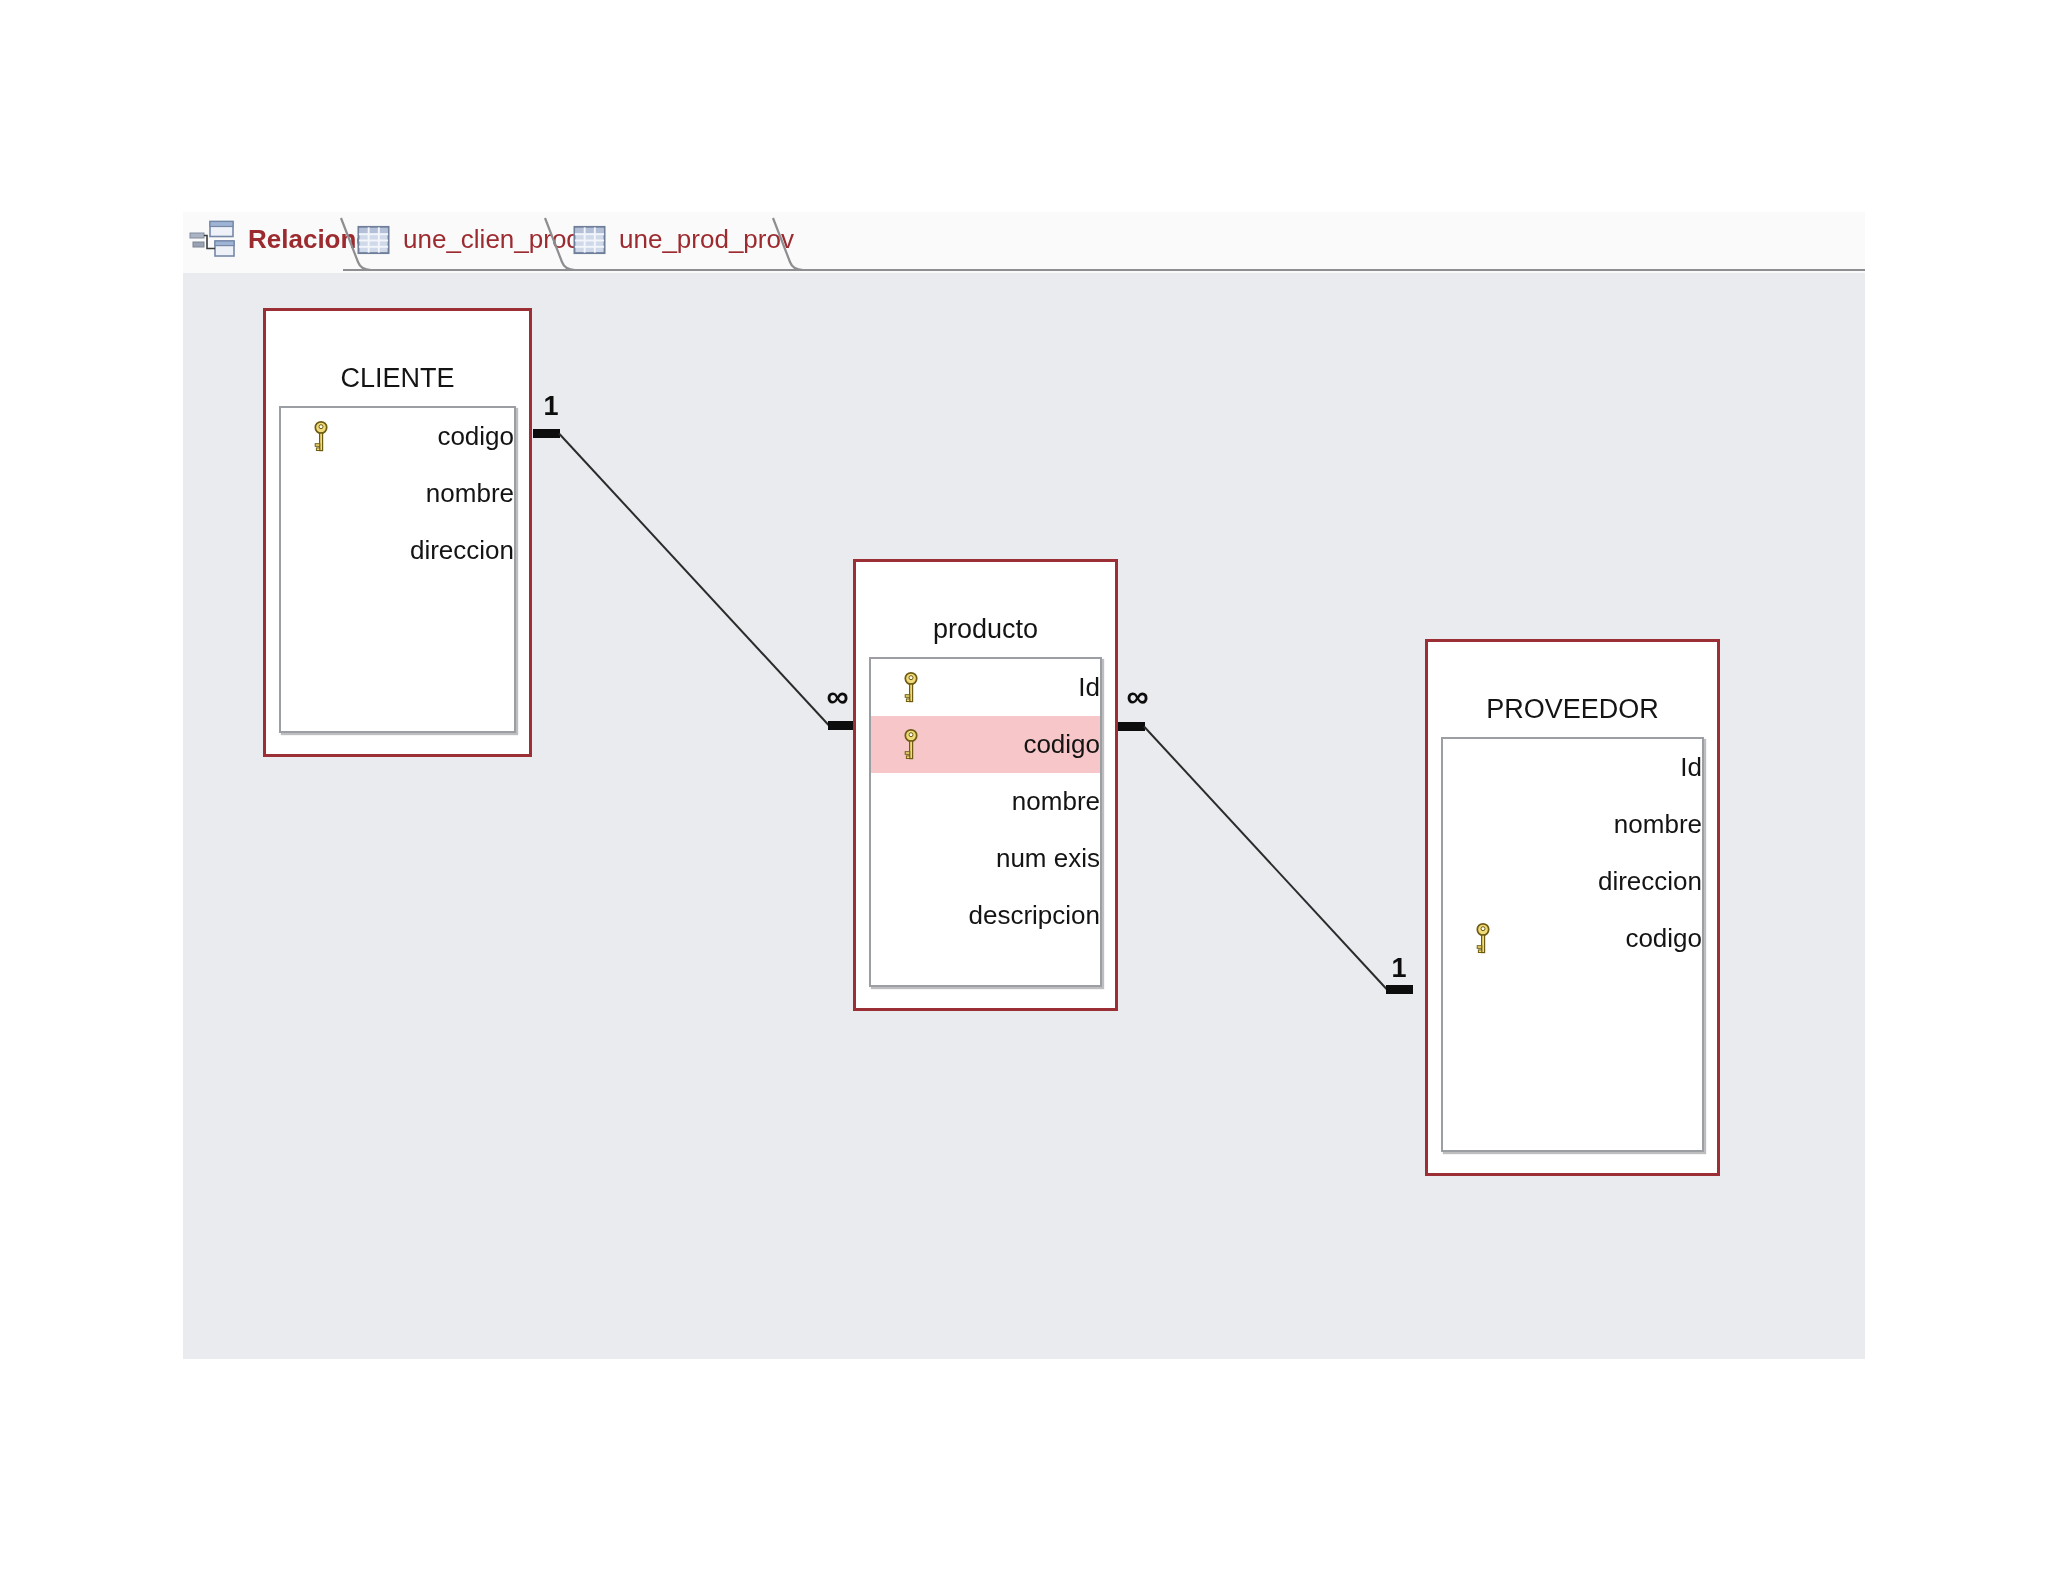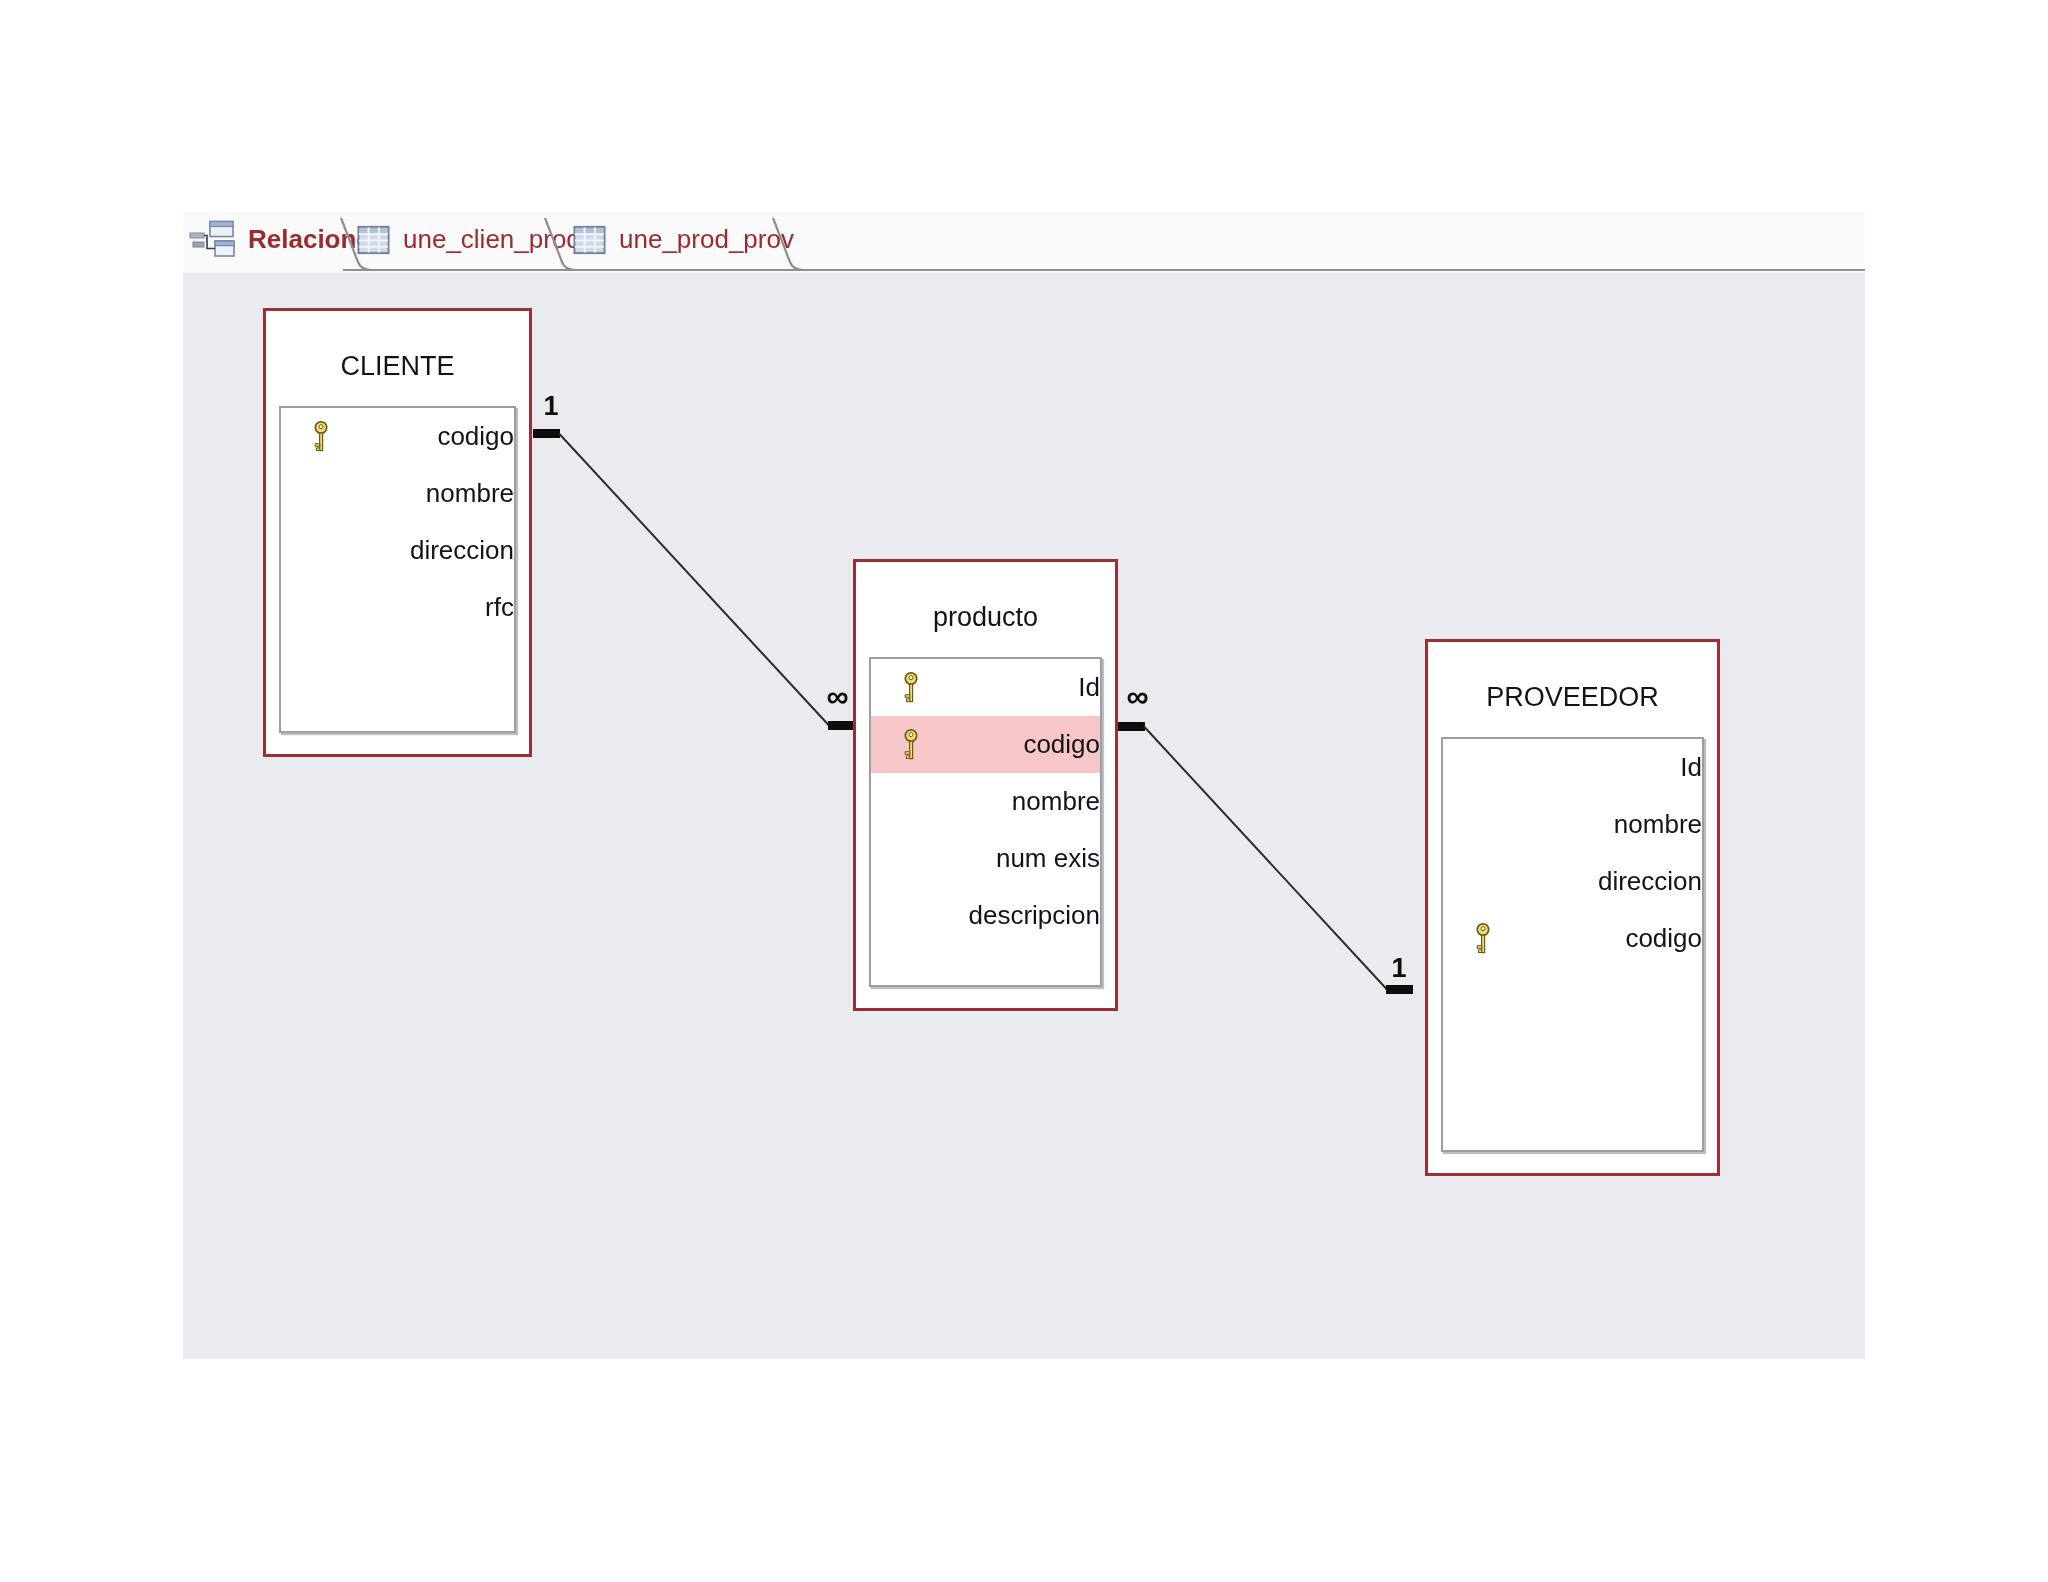--- a/index.html
+++ b/index.html
@@ -19,21 +19,21 @@
   .strip-line{position:absolute;left:160px;top:57px;width:1522px;height:2px;background:#8e8e92;}
 
   
   .canvas{position:absolute;left:183px;top:273px;width:1682px;height:1086px;
           background:var(--canvas-bg);}
   .rel-lines{position:absolute;left:0;top:0;width:1682px;height:1086px;}
 
   
   .entity{position:absolute;background:#fff;border:3px solid var(--entity-border);box-sizing:border-box;}
   .entity-title{position:absolute;left:0;right:0;top:0;height:92px;display:flex;
-                align-items:center;justify-content:center;font-size:27px;padding-top:9px;}
+                align-items:center;justify-content:center;font-size:27px;padding-top:21px;}
   .entity-fields{position:absolute;left:13px;right:13px;top:95px;bottom:21px;
                  background:#fff;border:2px solid #9b9ea3;box-shadow:2px 2px 1px rgba(110,110,115,.45);
                  overflow:hidden;}
   .field-row{position:relative;height:57px;display:flex;align-items:center;
              padding-left:58px;font-size:26px;justify-content:flex-end;}
   .field-row.highlighted{background:var(--row-highlight);}
   .key-icon{position:absolute;left:31px;top:50%;transform:translateY(-50%);}
 
   
   .card-label{position:absolute;font-weight:bold;text-align:center;width:36px;color:#0d0d0d;}
@@ -130,23 +130,20 @@
     <rect x="4.4" y="27.4" width="3.4" height="2.6" fill="#f0da7a" stroke="#6e5c12" stroke-width="1"></rect>
   </svg>
             <span>codigo</span>
           </div>
           <div class="field-row">
             <span>nombre</span>
           </div>
           <div class="field-row">
             <span>direccion</span>
           </div>
-          <div class="field-row">
-            <span>rfc</span>
-          </div>
         </div>
     </div>
 
     <div class="entity" style="left:670px;top:270px;width:265px;height:452px;margin-top:16px;">
       <div class="entity-title">producto</div>
       <div class="entity-fields">
           <div class="field-row">
             <svg class="key-icon" width="17" height="33" viewBox="0 0 17 33">
     <circle cx="9" cy="7" r="5.7" fill="#f0da7a" stroke="#6e5c12" stroke-width="1.7"></circle>
     <circle cx="9" cy="6.2" r="2" fill="#fffdf2" stroke="#6e5c12" stroke-width="1"></circle>

